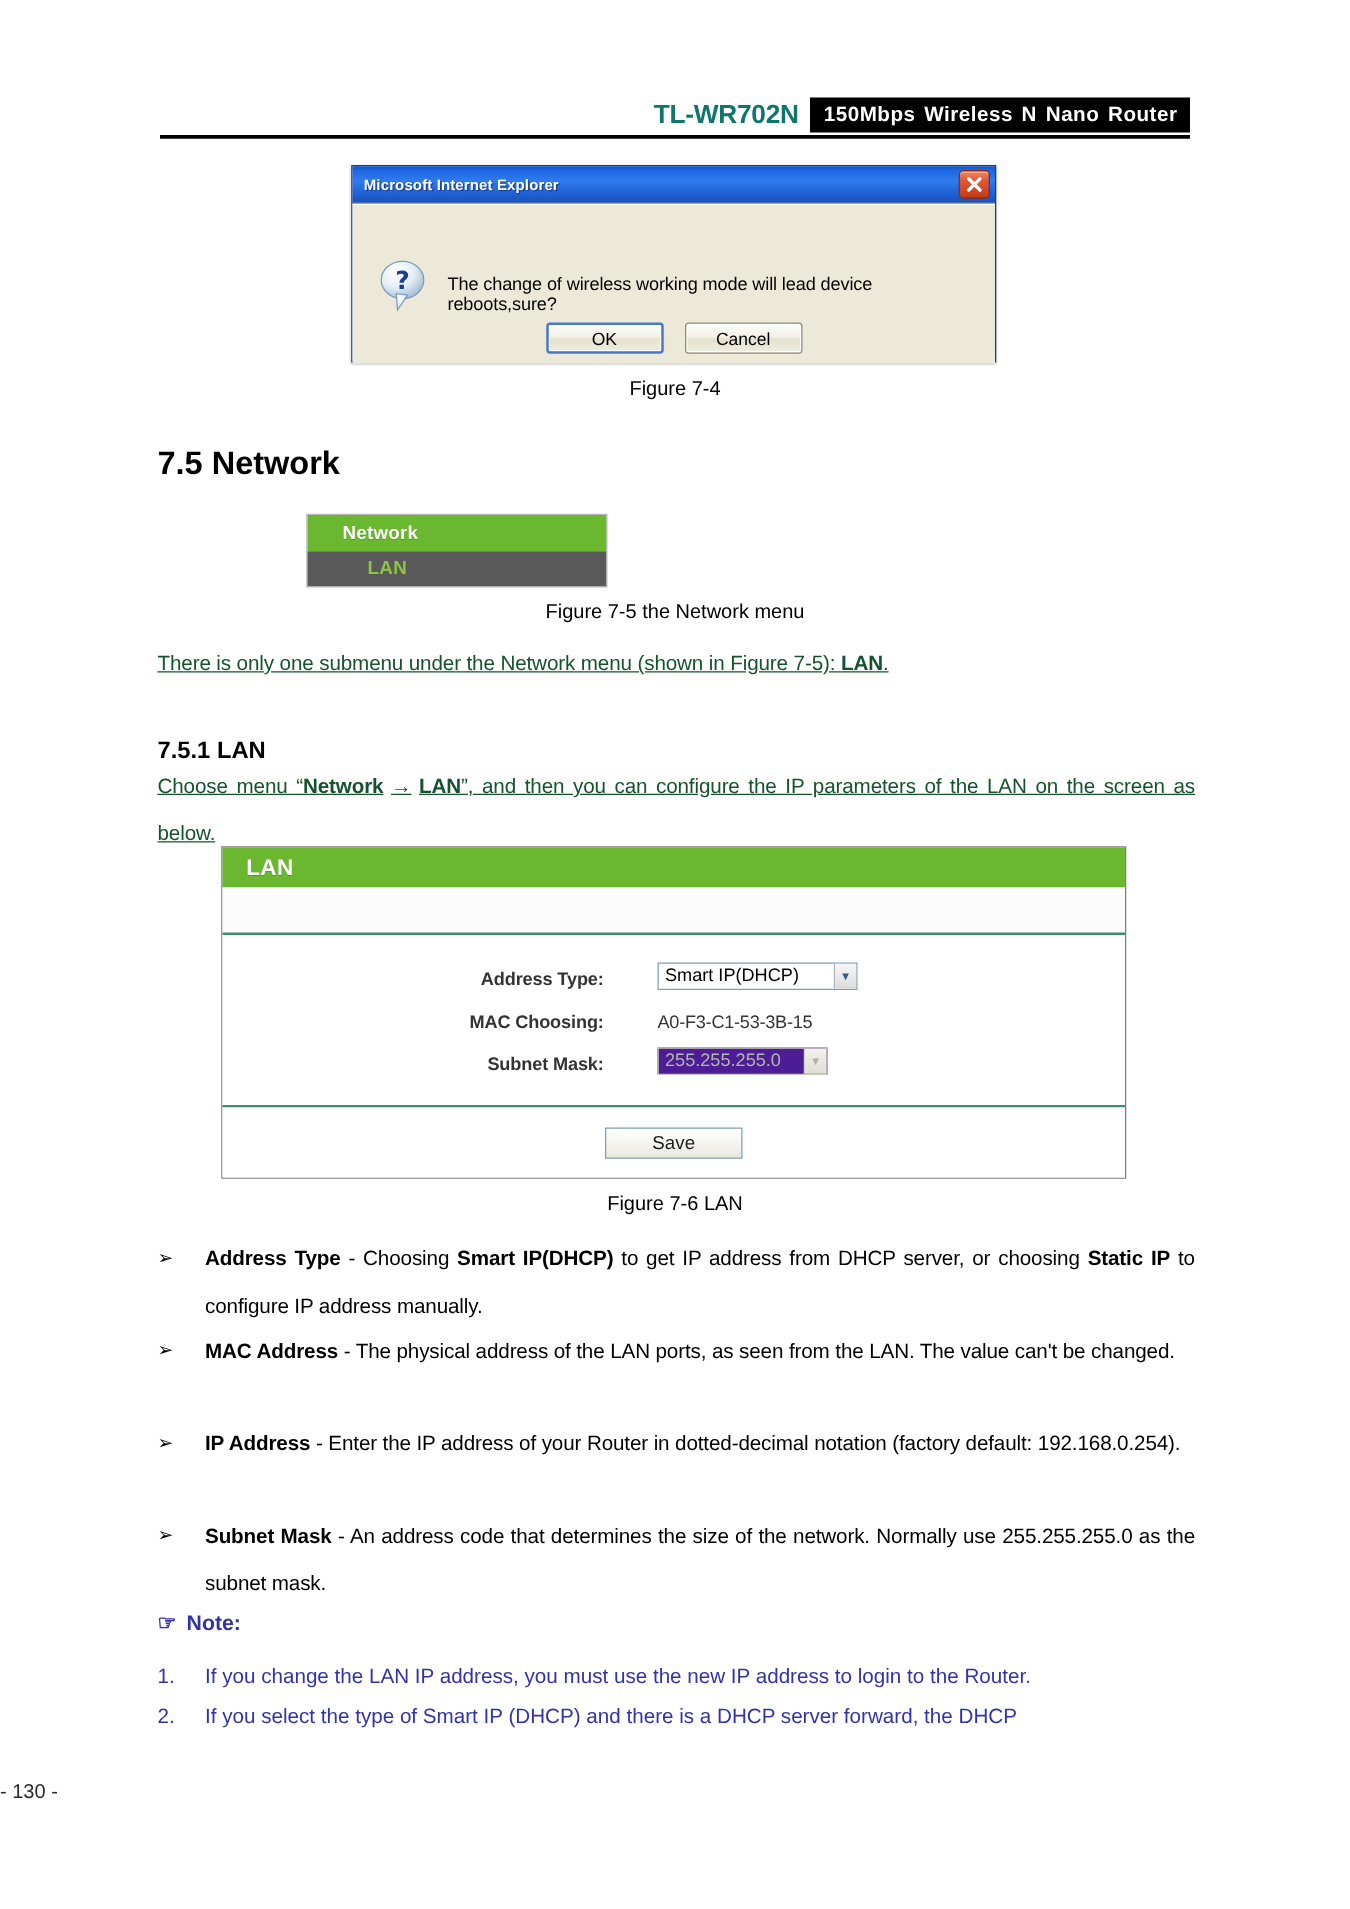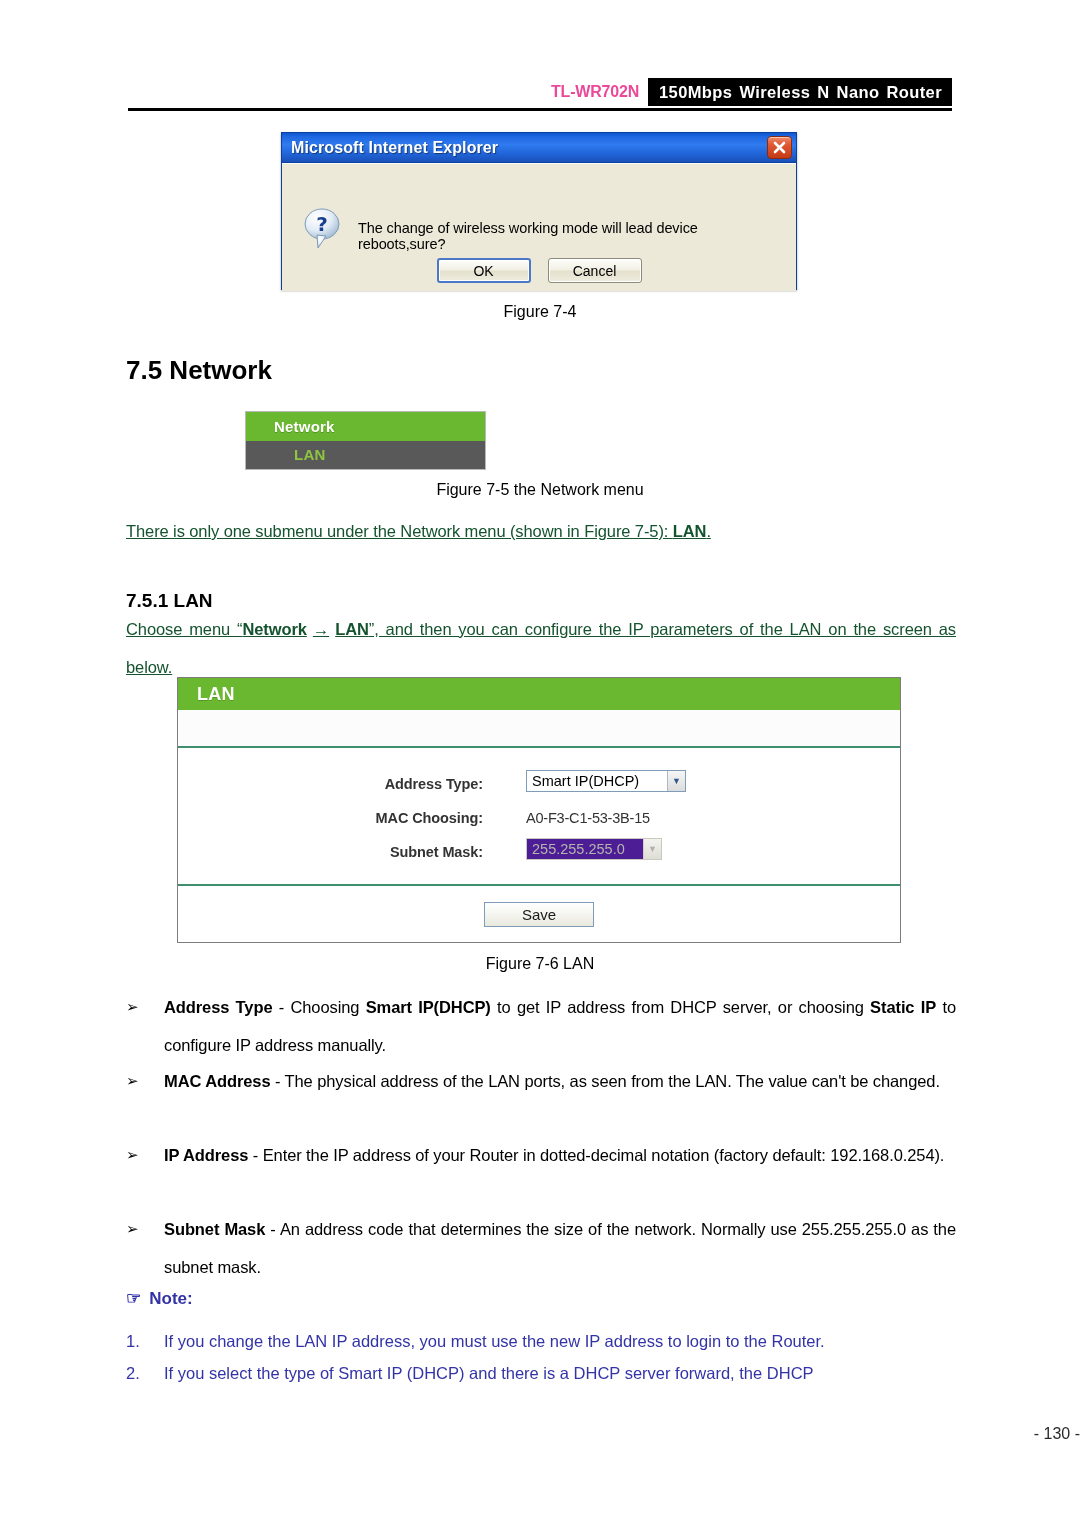--- a/index.html
+++ b/index.html
@@ -24,24 +24,24 @@
     width: 824px;
     height: 28px;
   }
   .header-row {
     display: flex;
     align-items: stretch;
     justify-content: flex-end;
     height: 28px;
   }
   .header-model {
-    font-size: 16px;
+    font-size: 21px;
     font-weight: bold;
     letter-spacing: -0.2px;
-    color: #ec4899;
+    color: #0f766e;
     display: flex;
     align-items: center;
     padding-right: 9px;
   }
   .header-banner {
     background: #000;
     color: #fff;
     font-size: 16.5px;
     font-weight: bold;
     letter-spacing: 0.4px;
@@ -75,21 +75,21 @@
     height: 29px;
     background: linear-gradient(180deg,#0b56d0 0%, #1e67e0 12%, #2f7bef 40%, #2064d8 72%, #1a50b8 100%);
     display: flex;
     align-items: center;
     padding: 0 4px 0 9px;
     position: relative;
     border-bottom: 1px solid #0b3fa0;
   }
   .ie-title-text {
     color: #fff;
-    font-size: 16px;
+    font-size: 12px;
     font-weight: bold;
     letter-spacing: 0.1px;
     text-shadow: 1px 1px 1px rgba(0,0,0,.45);
     flex: 1;
   }
   .ie-close {
     width: 23px;
     height: 21px;
     border-radius: 4px;
     background: linear-gradient(180deg,#f08a6b 0%, #e05a34 35%, #c23a16 100%);
@@ -368,21 +368,21 @@
     left: 0;
     width: 34px;
   }
   .note-body { margin-left: 38px; display: block; }
 
   .footer-page {
     position: absolute;
     left: 0;
     width: 1080px;
     top: 1425px;
-    text-align: right;
+    text-align: left;
     font-size: 16px;
     color: #2b2b2b;
   }
 </style>
 </head>
 <body>
 
 <div class="page-header">
   <div class="header-row">
     <div class="header-model">TL-WR702N</div>

